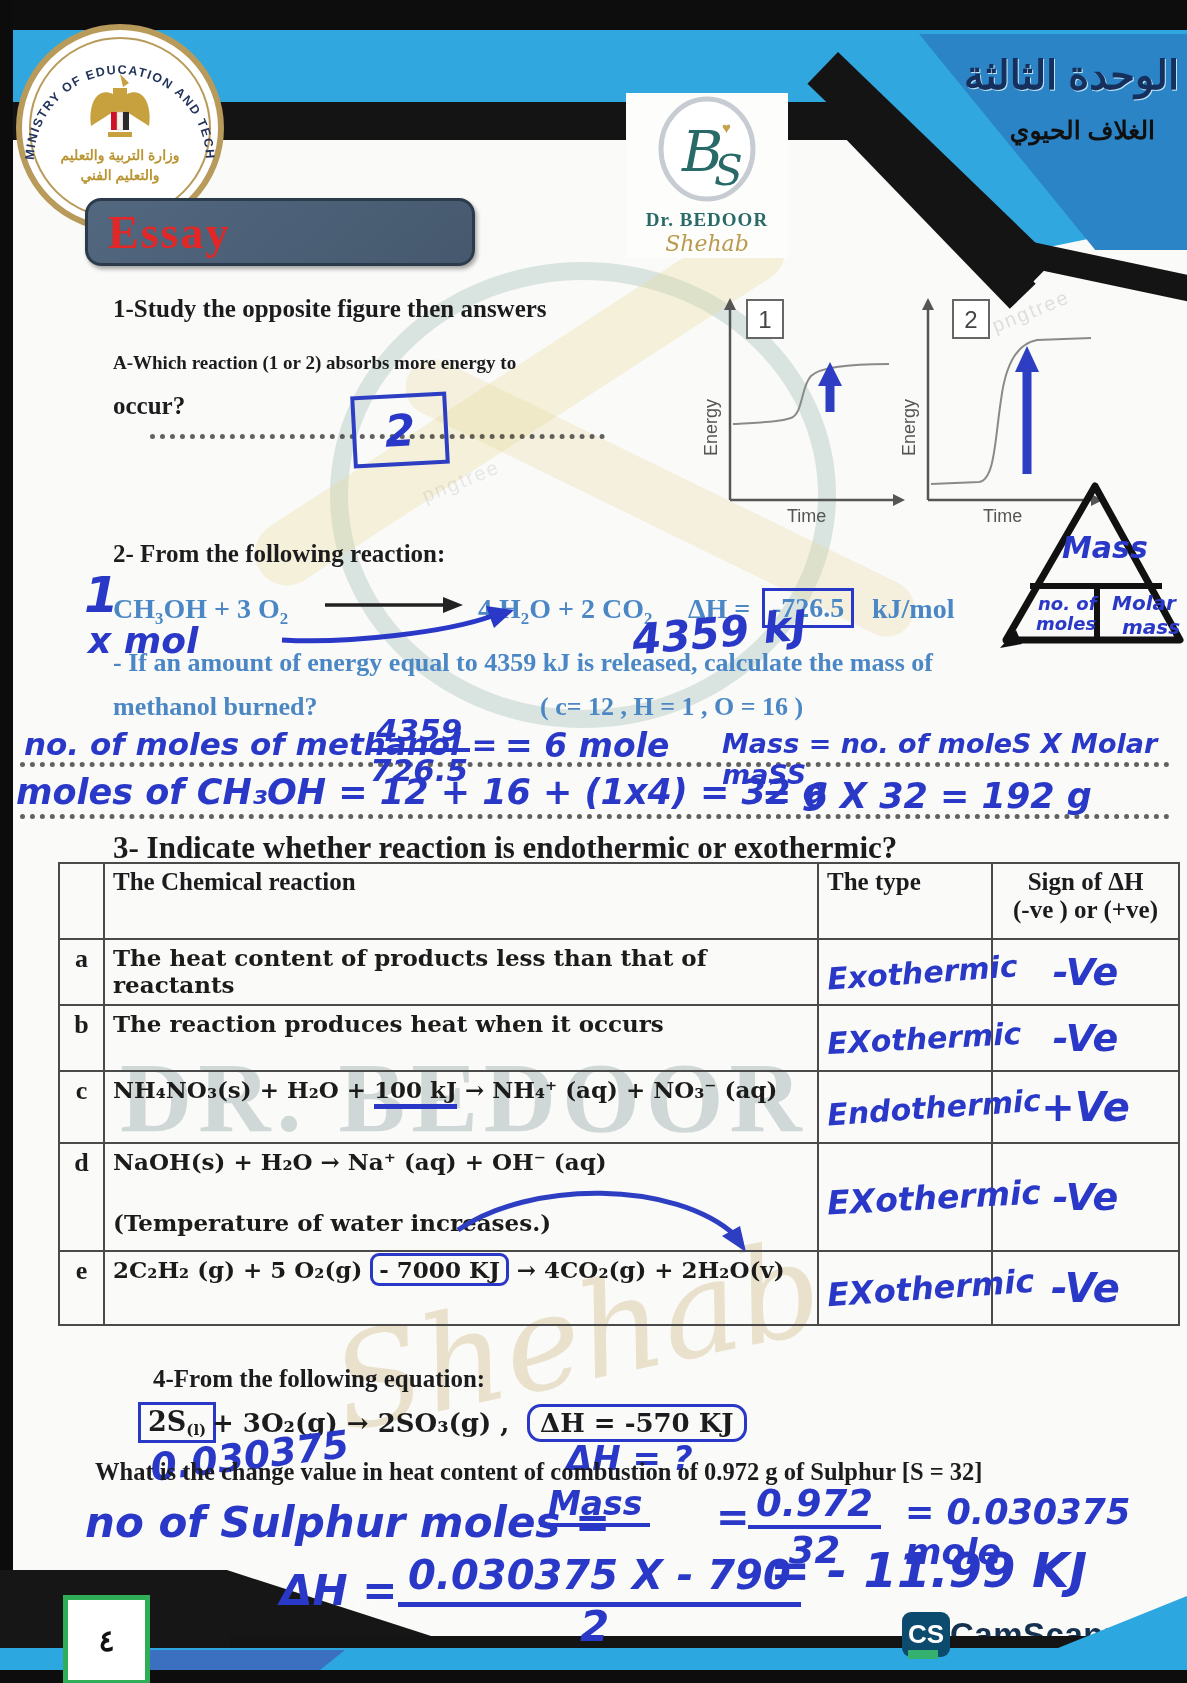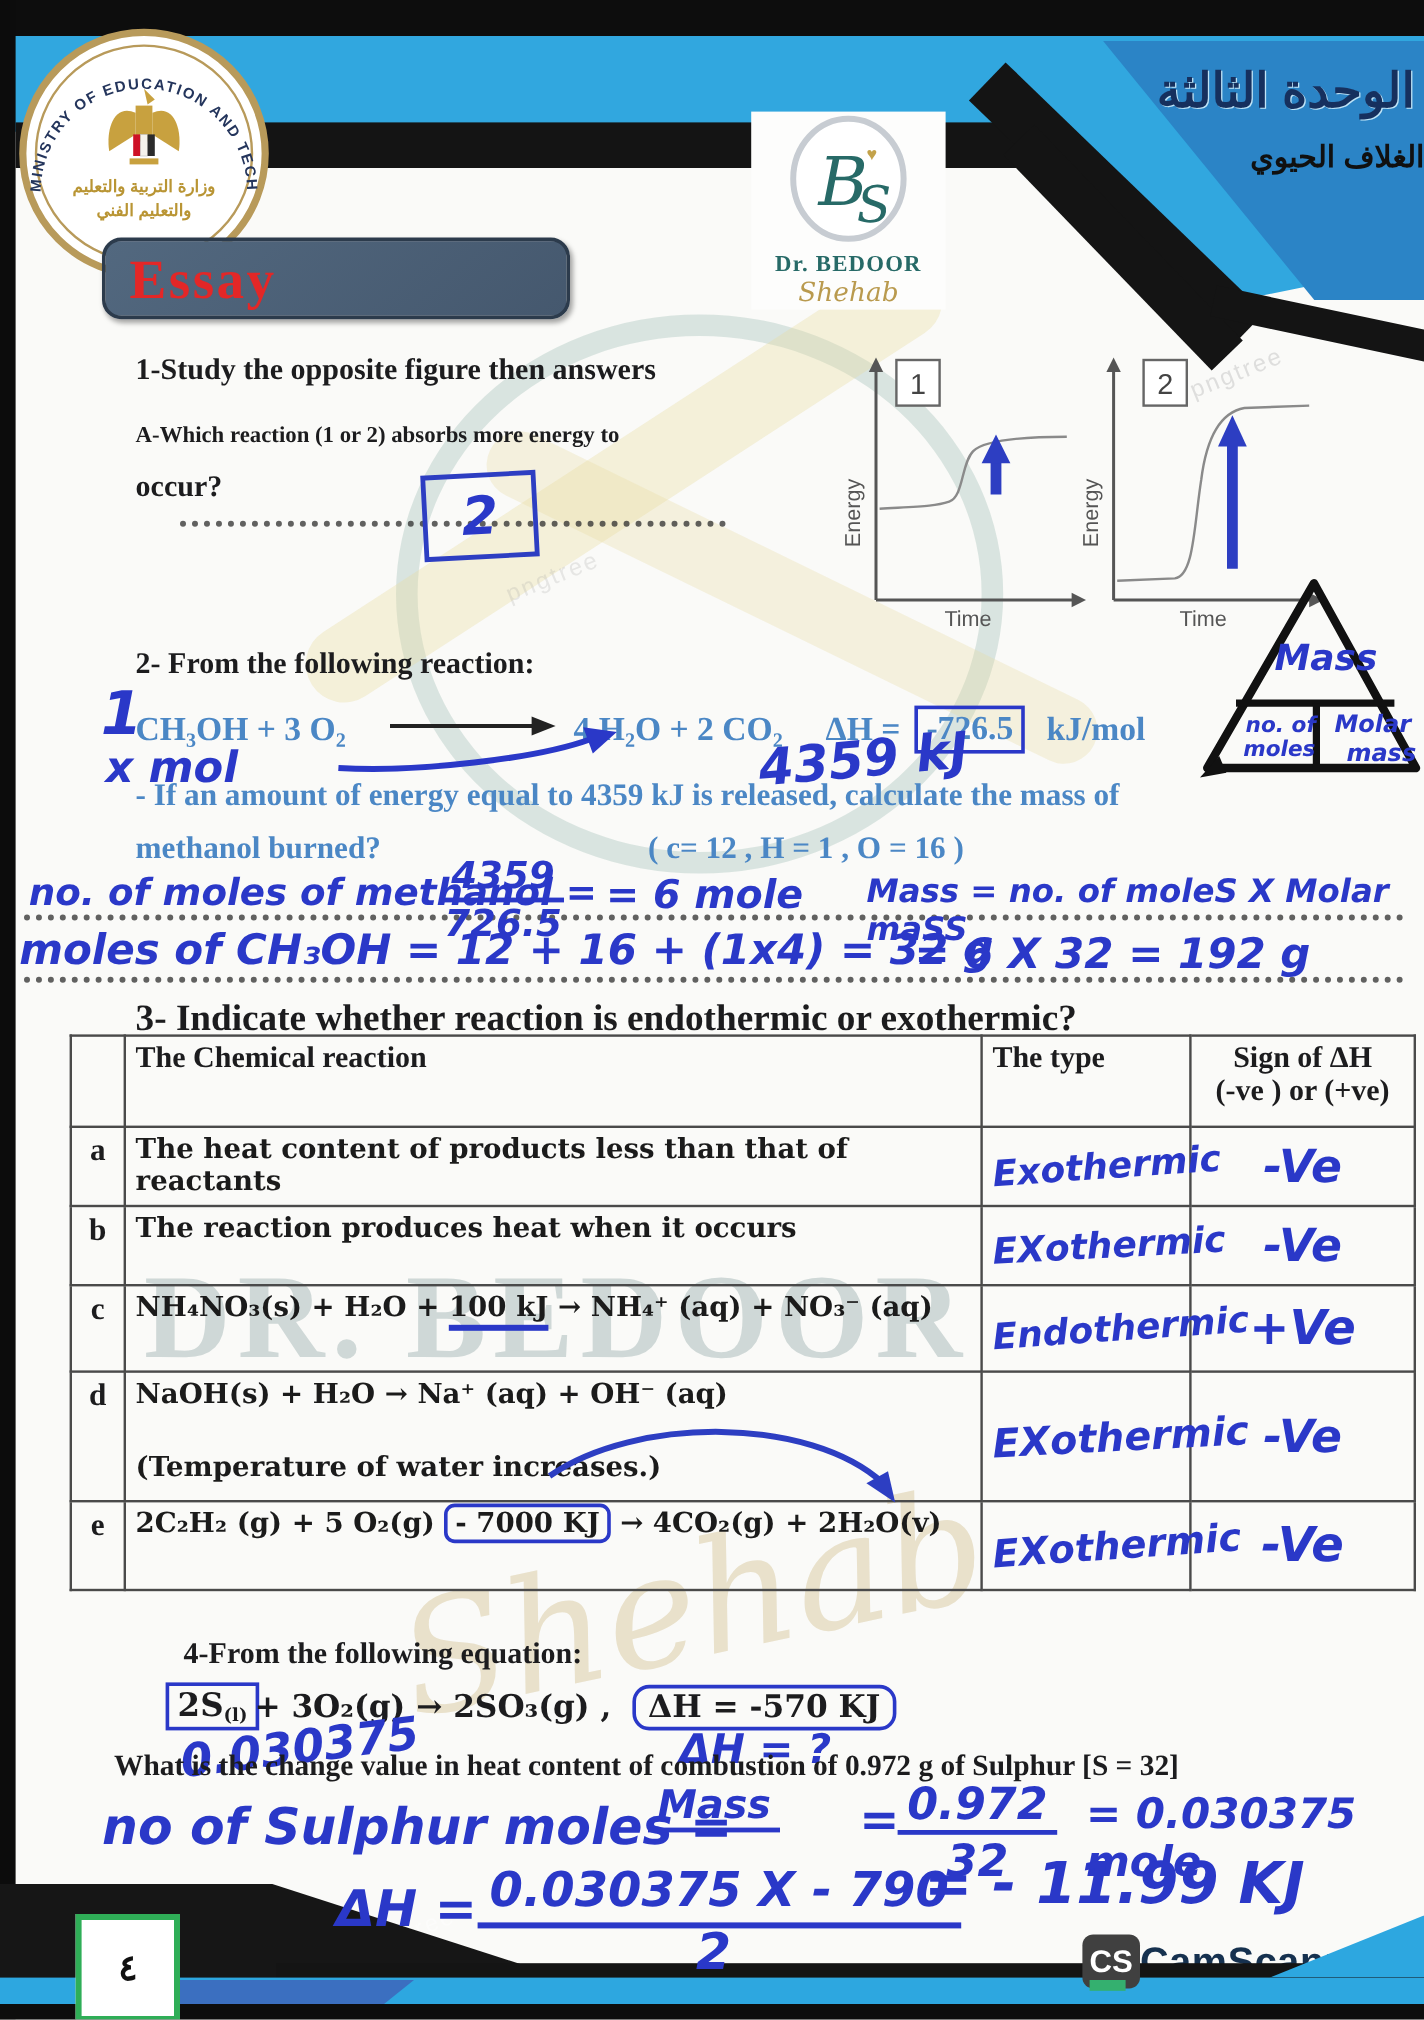--- a/index.html
+++ b/index.html
@@ -23,21 +23,21 @@
   .h-black-band{left:13px;top:102px;width:862px;height:38px;background:#141414;}
   .h-black-diag{left:838px;top:52px;width:300px;height:44px;background:#141414;
           transform:rotate(44deg);transform-origin:0 0;}
   .h-black-diag2{left:862px;top:104px;width:250px;height:36px;background:#141414;
           transform:rotate(46deg);transform-origin:0 0;}
   .h-black-diag3{left:1014px;top:238px;width:240px;height:26px;background:#141414;
           transform:rotate(12deg);transform-origin:0 0;}
   .left-strip{left:0;top:0;width:13px;height:1683px;background:#0c0c0c;}
   .ar-title{right:8px;top:52px;width:360px;text-align:right;direction:rtl;
           font-size:40px;font-weight:bold;color:#16305e;text-shadow:1px 1px 0 #bfe4f7;}
-  .ar-sub{right:0;top:116px;width:300px;text-align:right;direction:rtl;
+  .ar-sub{right:32px;top:116px;width:300px;text-align:right;direction:rtl;
           font-size:25px;font-weight:bold;color:#101010;}
   .essay-box{left:85px;top:198px;width:390px;height:68px;background:linear-gradient(140deg,#52687f,#45586e);
           border:3px solid #2c3b4c;border-radius:16px;box-shadow:2px 3px 4px rgba(0,0,0,.35);
           display:flex;align-items:center;padding-left:20px;box-sizing:border-box;}
   .essay-box span{font-family:"Liberation Serif",serif;font-weight:bold;font-size:46px;color:#e32727;letter-spacing:2px;}
   .brand-card{left:626px;top:93px;width:162px;height:165px;background:#fdfdfc;text-align:center;}
   .brand-name{font-family:"Liberation Serif",serif;font-weight:bold;font-size:19px;color:#276a67;letter-spacing:1px;}
   .brand-sur{font-family:"DejaVu Serif",serif;font-style:italic;font-size:22px;color:#b99a4e;}
   
   table.q3{border-collapse:collapse;table-layout:fixed;width:1120px;background:transparent;}
@@ -55,21 +55,21 @@
         clip-path:polygon(0 0,51% 0,100% 80%,100% 100%,0 100%);}
   .f-black-thin{left:230px;top:1636px;width:957px;height:14px;background:#141414;}
   .f-cyan{left:0;top:1648px;width:1187px;height:26px;background:#2da7e0;}
   .f-blue-par{left:85px;top:1650px;width:260px;height:25px;background:#3b6fc0;
         clip-path:polygon(12% 0,100% 0,88% 100%,0 100%);}
   .f-cyan-wedge{left:1058px;top:1596px;width:129px;height:52px;background:#2da7e0;
         clip-path:polygon(100% 0,100% 100%,0 100%);}
   .f-black-bottom{left:0;top:1670px;width:1187px;height:13px;background:#0d0d0d;}
   .page-box{left:63px;top:1595px;width:77px;height:80px;background:#fff;border:5px solid #2fae57;
         display:flex;align-items:center;justify-content:center;font-size:30px;font-weight:bold;color:#111;}
-  .cs-badge{left:902px;top:1612px;width:48px;height:45px;background:#404040;border-radius:9px;
+  .cs-badge{left:902px;top:1612px;width:48px;height:45px;background:#0c4a6e;border-radius:9px;
         display:flex;align-items:center;justify-content:center;color:#fff;font-weight:bold;font-size:26px;}
   .cs-green{left:908px;top:1650px;width:30px;height:9px;background:#34b06f;}
   .cs-name{left:950px;top:1616px;font-weight:bold;font-size:33px;color:#16314f;letter-spacing:.5px;}
   
   .wm{pointer-events:none;}
   .wm-ring{left:330px;top:262px;width:470px;height:430px;border:18px solid rgba(142,178,170,.30);border-radius:50%;}
   .wm-ribbon1{left:210px;top:370px;width:620px;height:64px;background:rgba(233,220,160,.35);border-radius:40px;transform:rotate(-33deg);}
   .wm-ribbon2{left:380px;top:470px;width:560px;height:56px;background:rgba(233,220,160,.30);border-radius:40px;transform:rotate(26deg);}
   .wm-caps{left:120px;top:1040px;width:840px;font-family:"Liberation Serif",serif;font-weight:bold;
         font-size:100px;letter-spacing:6px;color:rgba(120,150,150,.33);}

